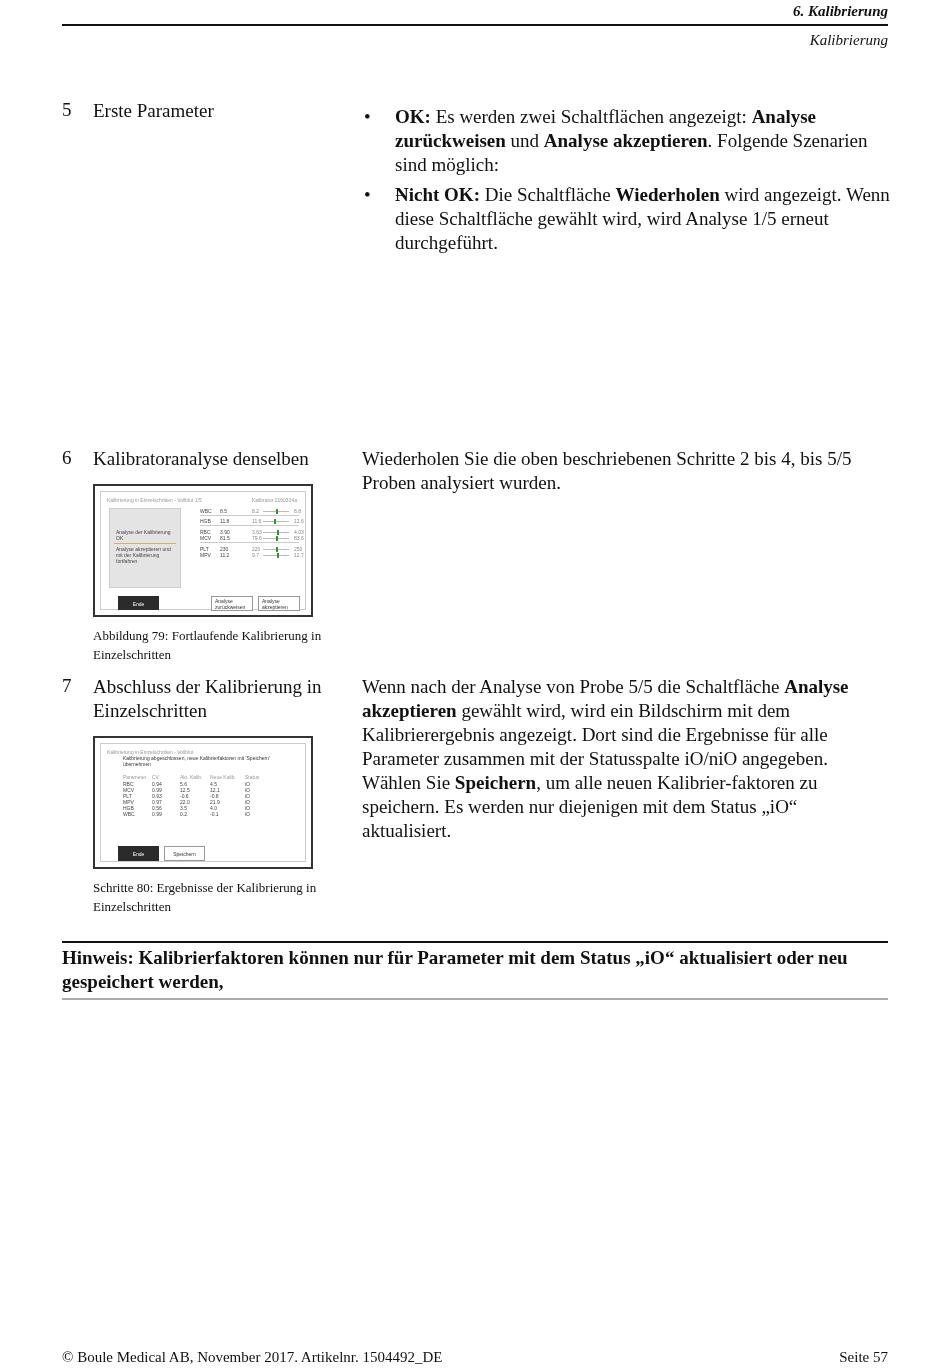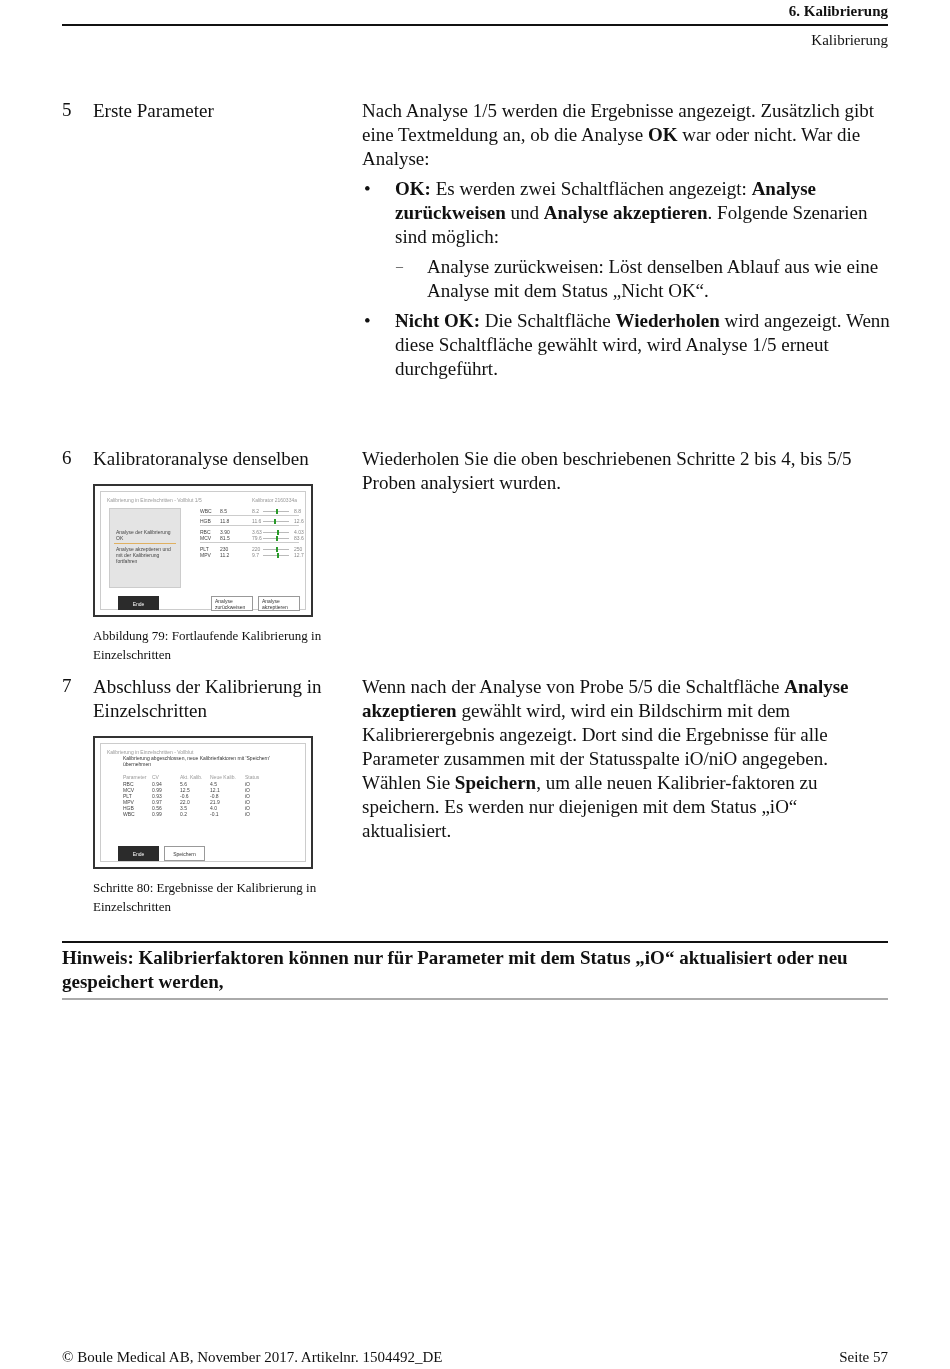--- a/index.html
+++ b/index.html
@@ -1,20 +1,20 @@
 <!DOCTYPE html>
 <html><head>
 <meta charset="utf-8">
 <style>
   html, body { margin: 0; padding: 0; background: #fff; }
   body { width: 950px; height: 1369px; position: relative; font-family: "Liberation Serif", serif; color: #111; overflow: hidden; }
   .abs { position: absolute; }
-  .hdr-title { right: 62px; top: 3px; font-weight: bold; font-size: 15px; }
+  .hdr-title { right: 62px; top: 3px; font-weight: bold; font-size: 15px; font-style: italic; }
   .hdr-rule { left: 62px; right: 62px; top: 24px; height: 2px; background: #111; }
-  .hdr-sub { right: 62px; top: 32px; font-size: 15px; }
+  .hdr-sub { right: 62px; top: 32px; font-style: italic; font-size: 15px; }
   .step-num { left: 62px; font-size: 19px; }
   .step-title { left: 93px; font-size: 19px; line-height: 24px; }
   .text { left: 362px; width: 530px; font-size: 19px; line-height: 24px; }
   .text p { margin: 0; }
   .bul { position: relative; padding-left: 33px; margin-top: 6px; }
   .bul .dot { position: absolute; left: 2px; top: 0; }
   .sub { position: relative; padding-left: 65px; margin-top: 6px; }
   .sub .dash { position: absolute; left: 34px; top: 0; font-size: 14px; color: #444; }
   b { font-weight: bold; }
   .caption { left: 93px; width: 250px; font-size: 13px; line-height: 19px; }
@@ -35,28 +35,26 @@
 </head>
 <body>
 
 <div class="abs hdr-title">6. Kalibrierung</div>
 <div class="abs hdr-rule"></div>
 <div class="abs hdr-sub">Kalibrierung</div>
 
 <div class="abs step-num" style="top:99px">5</div>
 <div class="abs step-title" style="top:99px">Erste Parameter</div>
 <div class="abs text" style="top:99px">
-  <p><span>Nach Analyse 1/5 werden die Ergebnisse angezeigt. Zusätzlich gibt eine Textmeldung an, ob die Analyse </span><b>OK</b><span> war oder nicht. War die Analyse:</span></p>
   <div class="bul">
     <span class="dot">•</span>
     <b>OK:</b><span> Es werden zwei Schaltflächen angezeigt: </span><b>Analyse zurückweisen</b><span> und </span><b>Analyse akzeptieren</b><span>. Folgende Szenarien sind möglich:</span>
   </div>
   <div class="sub">
     <span class="dash">–</span>
-    <span>Analyse zurückweisen: Löst denselben Ablauf aus wie eine Analyse mit dem Status „Nicht OK“.</span>
   </div>
   <div class="sub">
     <span class="dash">–</span>
   </div>
   <div class="bul">
     <span class="dot">•</span>
     <b>Nicht OK:</b><span> Die Schaltfläche </span><b>Wiederholen</b><span> wird angezeigt. Wenn diese Schaltfläche gewählt wird, wird Analyse 1/5 erneut durchgeführt.</span>
   </div>
 </div>
 

